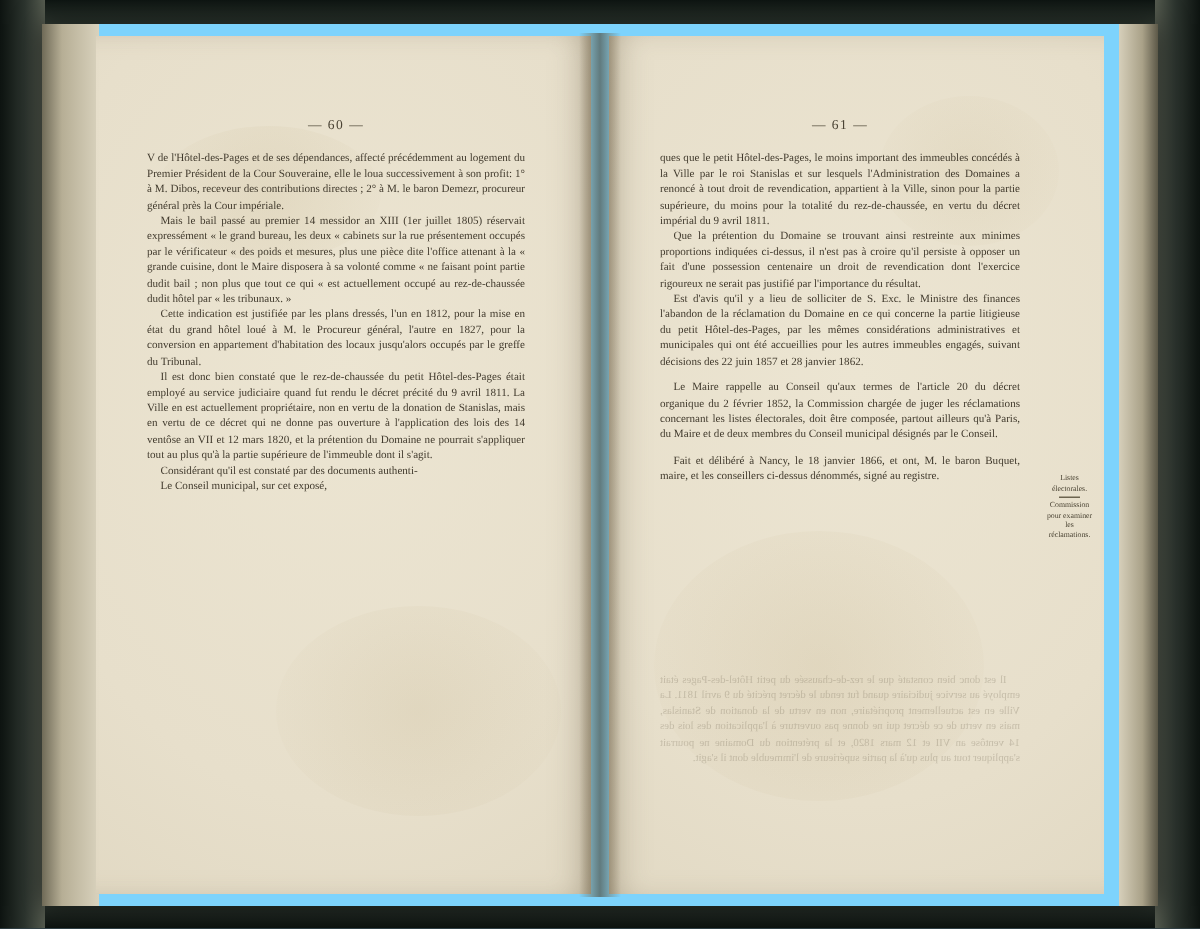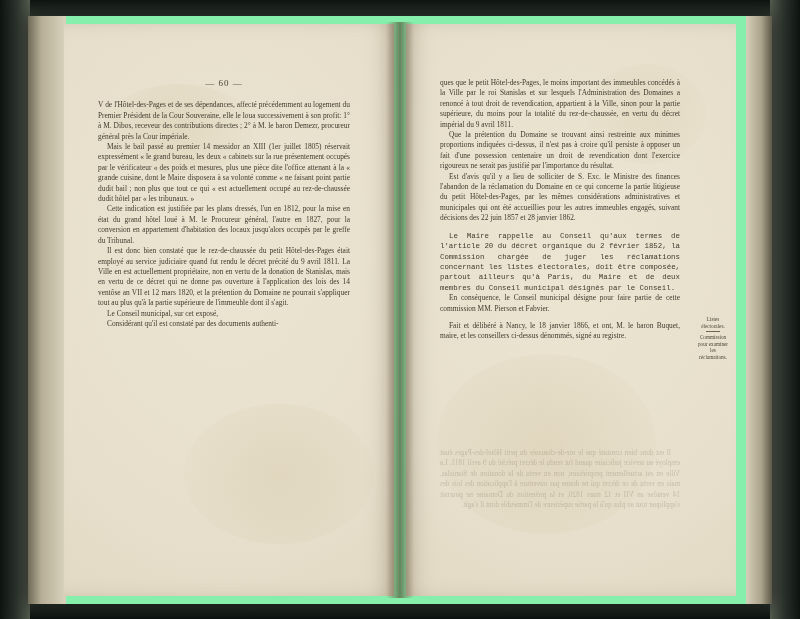--- a/index.html
+++ b/index.html
@@ -45,21 +45,21 @@
     background: linear-gradient(270deg, #0d1310 0%, #2c342e 55%, #555b4f 100%);
   }
 
   
   .book {
     position: absolute;
     left: 28px;
     top: 16px;
     width: 744px;
     height: 588px;
-    background: #86efac;
+    background: #7dd3fc;
     box-shadow: 0 0 18px rgba(0,0,0,0.55);
   }
 
   
   .block-edge {
     position: absolute;
     left: 0; top: 0;
     width: 38px; height: 588px;
     background: linear-gradient(90deg,#6f6a57 0%, #b6ae95 35%, #d9d2bd 100%);
   }
@@ -196,30 +196,30 @@
     </div>
 
     <div class="gutter"></div>
 
     <div class="col left-col">
       <div class="folio">— 60 —</div>
       <p class="para noindent">V de l'Hôtel-des-Pages et de ses dépendances, affecté précédemment au logement du Premier Président de la Cour Souveraine, elle le loua successivement à son profit: 1° à M. Dibos, receveur des contributions directes ; 2° à M. le baron Demezr, procureur général près la Cour impériale.</p>
       <p class="para">Mais le bail passé au premier 14 messidor an XIII (1er juillet 1805) réservait expressément « le grand bureau, les deux « cabinets sur la rue présentement occupés par le vérificateur « des poids et mesures, plus une pièce dite l'office attenant à la « grande cuisine, dont le Maire disposera à sa volonté comme « ne faisant point partie dudit bail ; non plus que tout ce qui « est actuellement occupé au rez-de-chaussée dudit hôtel par « les tribunaux. »</p>
       <p class="para">Cette indication est justifiée par les plans dressés, l'un en 1812, pour la mise en état du grand hôtel loué à M. le Procureur général, l'autre en 1827, pour la conversion en appartement d'habitation des locaux jusqu'alors occupés par le greffe du Tribunal.</p>
       <p class="para">Il est donc bien constaté que le rez-de-chaussée du petit Hôtel-des-Pages était employé au service judiciaire quand fut rendu le décret précité du 9 avril 1811. La Ville en est actuellement propriétaire, non en vertu de la donation de Stanislas, mais en vertu de ce décret qui ne donne pas ouverture à l'application des lois des 14 ventôse an VII et 12 mars 1820, et la prétention du Domaine ne pourrait s'appliquer tout au plus qu'à la partie supérieure de l'immeuble dont il s'agit.</p>
+      <p class="para">Considérant qu'il est constaté par des documents authenti-</p>
       <p class="para">Le Conseil municipal, sur cet exposé,</p>
-      <p class="para">Considérant qu'il est constaté par des documents authenti-</p>
     </div>
 
     <div class="col right-col">
+      <div class="folio">— 61 —</div>
       <p class="para noindent">ques que le petit Hôtel-des-Pages, le moins important des immeubles concédés à la Ville par le roi Stanislas et sur lesquels l'Administration des Domaines a renoncé à tout droit de revendication, appartient à la Ville, sinon pour la partie supérieure, du moins pour la totalité du rez-de-chaussée, en vertu du décret impérial du 9 avril 1811.</p>
       <p class="para">Que la prétention du Domaine se trouvant ainsi restreinte aux minimes proportions indiquées ci-dessus, il n'est pas à croire qu'il persiste à opposer un fait d'une possession centenaire un droit de revendication dont l'exercice rigoureux ne serait pas justifié par l'importance du résultat.</p>
       <p class="para">Est d'avis qu'il y a lieu de solliciter de S. Exc. le Ministre des finances l'abandon de la réclamation du Domaine en ce qui concerne la partie litigieuse du petit Hôtel-des-Pages, par les mêmes considérations administratives et municipales qui ont été accueillies pour les autres immeubles engagés, suivant décisions des 22 juin 1857 et 28 janvier 1862.</p>
-      <p class="para" style="margin-top:7px;font-family:Liberation Mono, monospace;">Le Maire rappelle au Conseil qu'aux termes de l'article 20 du décret organique du 2 février 1852, la Commission chargée de juger les réclamations concernant les listes électorales, doit être composée, partout ailleurs qu'à Paris, du Maire et de deux membres du Conseil municipal désignés par le Conseil.</p>
-      <p class="para">En conséquence, le Conseil municipal désigne pour faire partie de cette commission MM. Pierson et Fabvier.</p>
+      <p class="para" style="margin-top:7px;">Le Maire rappelle au Conseil qu'aux termes de l'article 20 du décret organique du 2 février 1852, la Commission chargée de juger les réclamations concernant les listes électorales, doit être composée, partout ailleurs qu'à Paris, du Maire et de deux membres du Conseil municipal désignés par le Conseil.</p>
       <p class="para" style="margin-top:7px;">Fait et délibéré à Nancy, le 18 janvier 1866, et ont, M. le baron Buquet, maire, et les conseillers ci-dessus dénommés, signé au registre.</p>
     </div>
 
     <div class="marginal">
       <div>Listes</div>
       <div>électorales.</div>
       <div class="rule"></div>
       <div>Commission</div>
       <div>pour examiner</div>
       <div>les</div>

